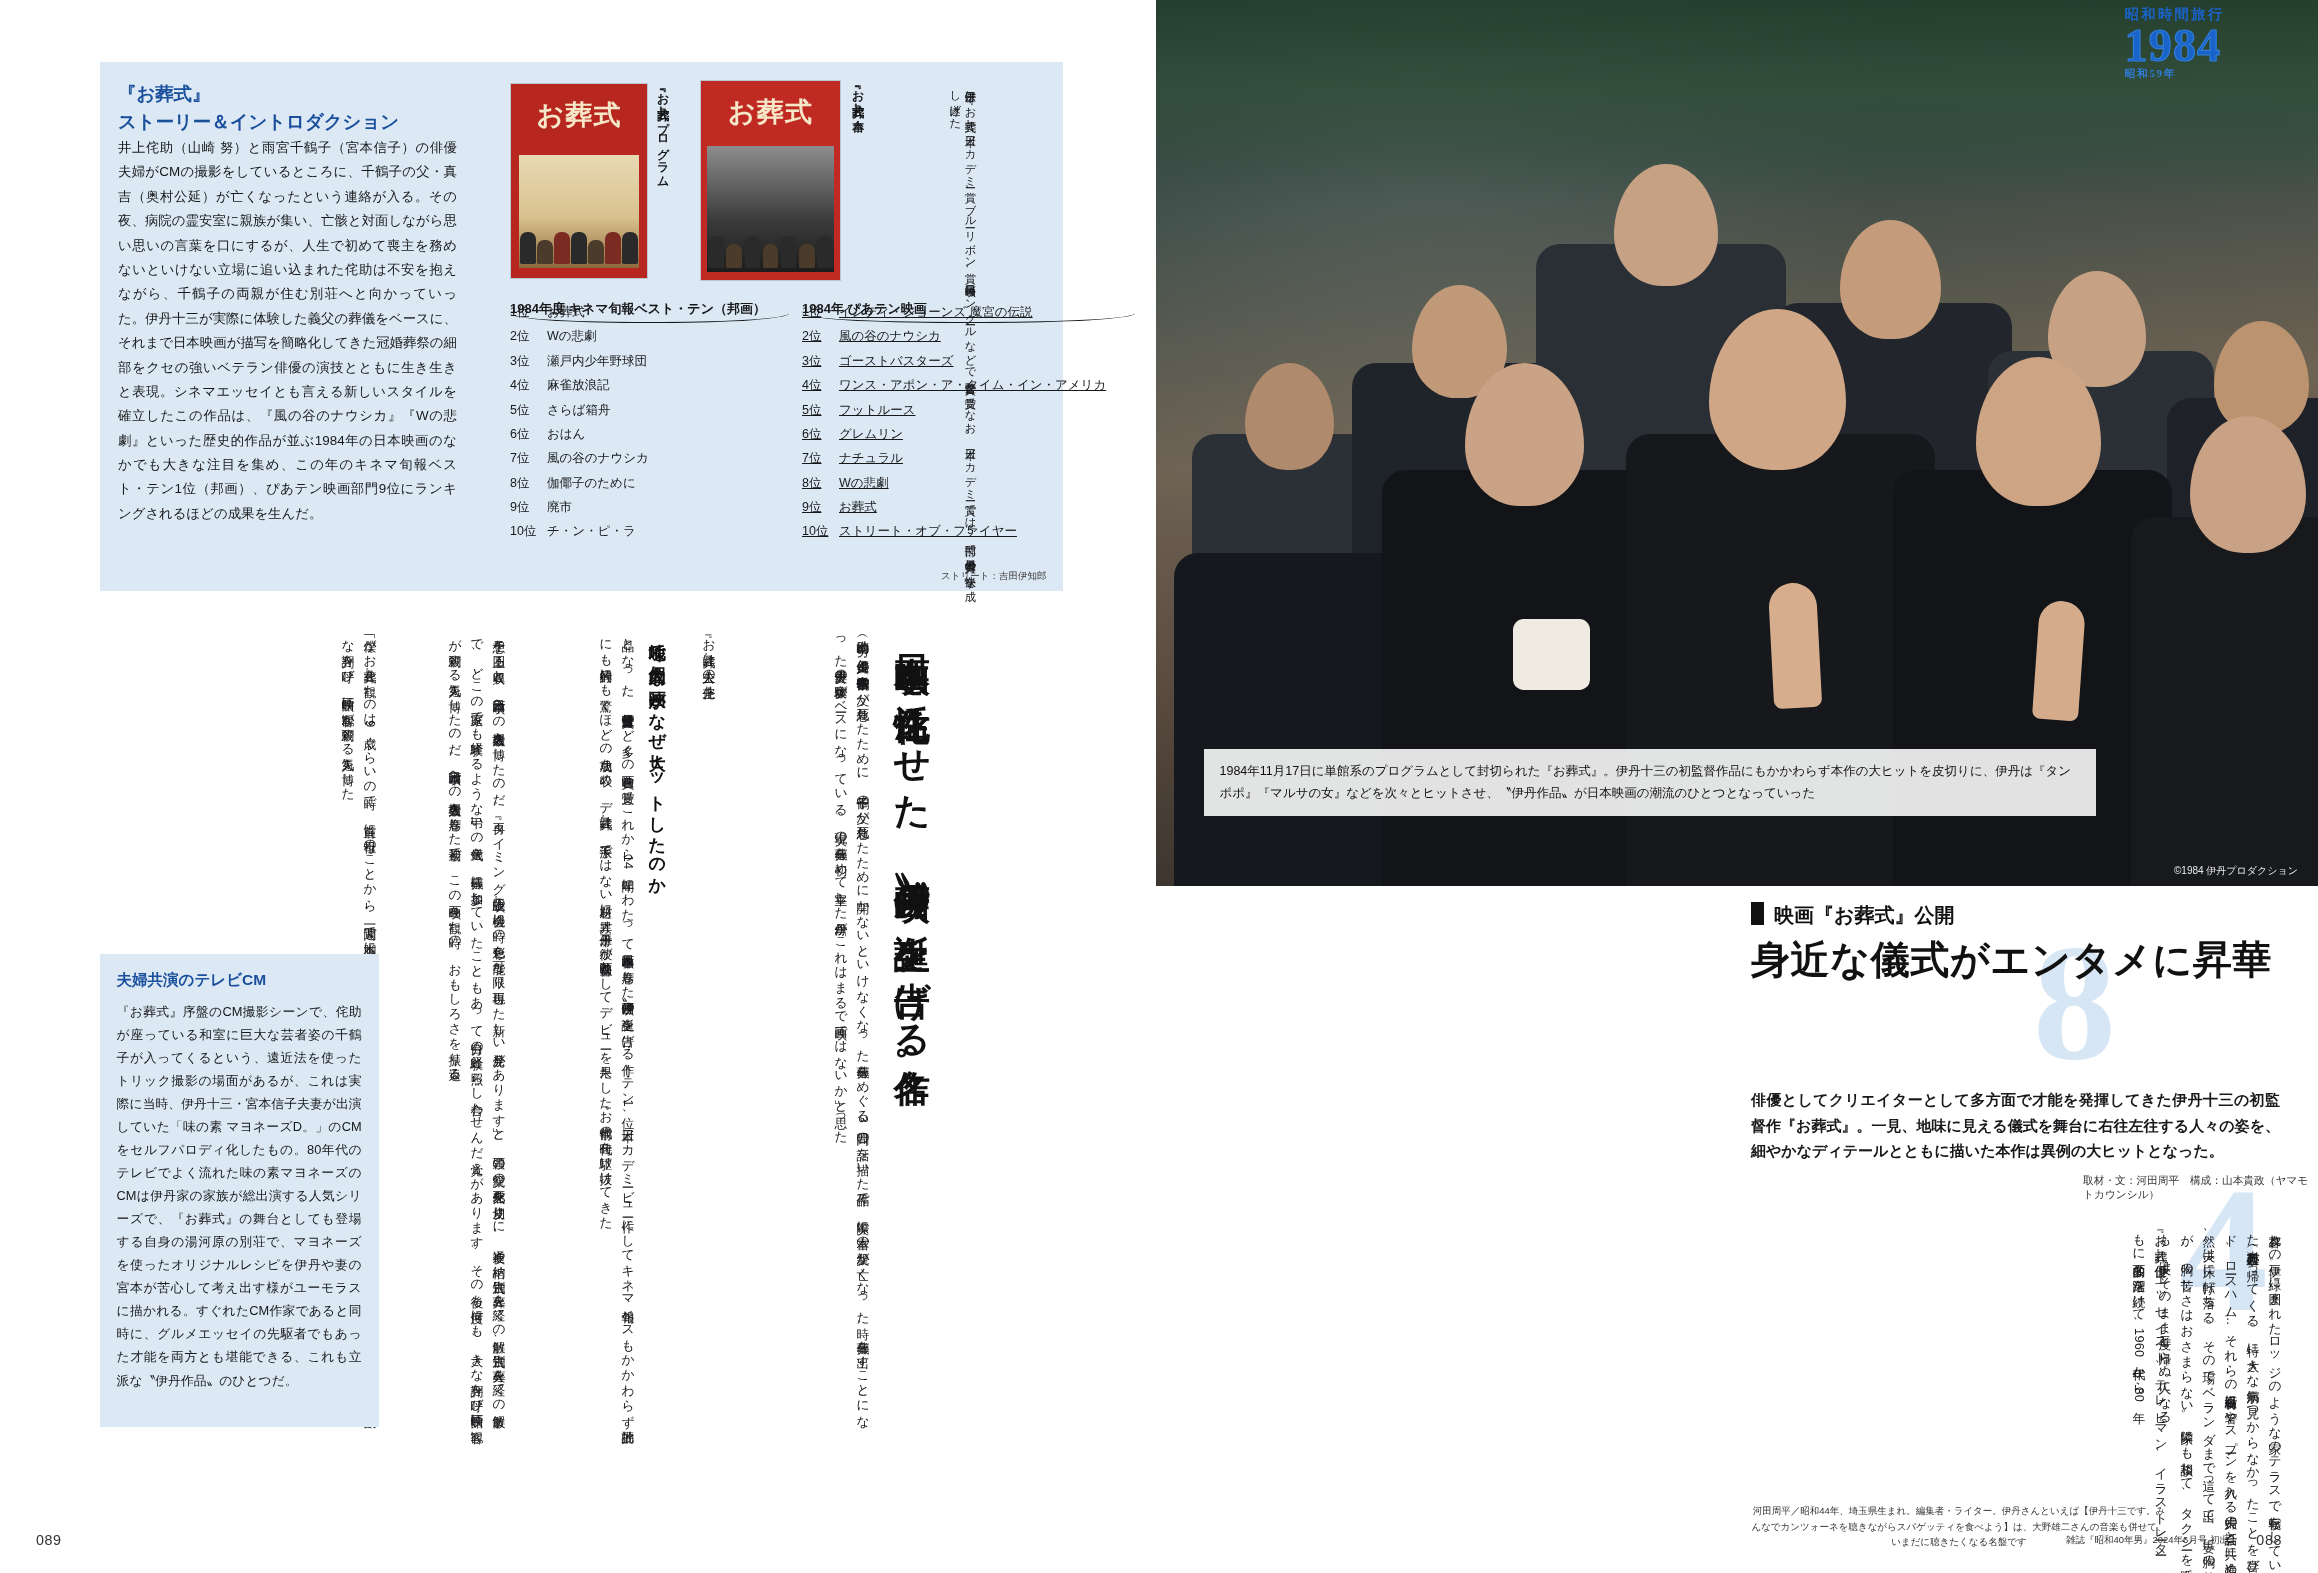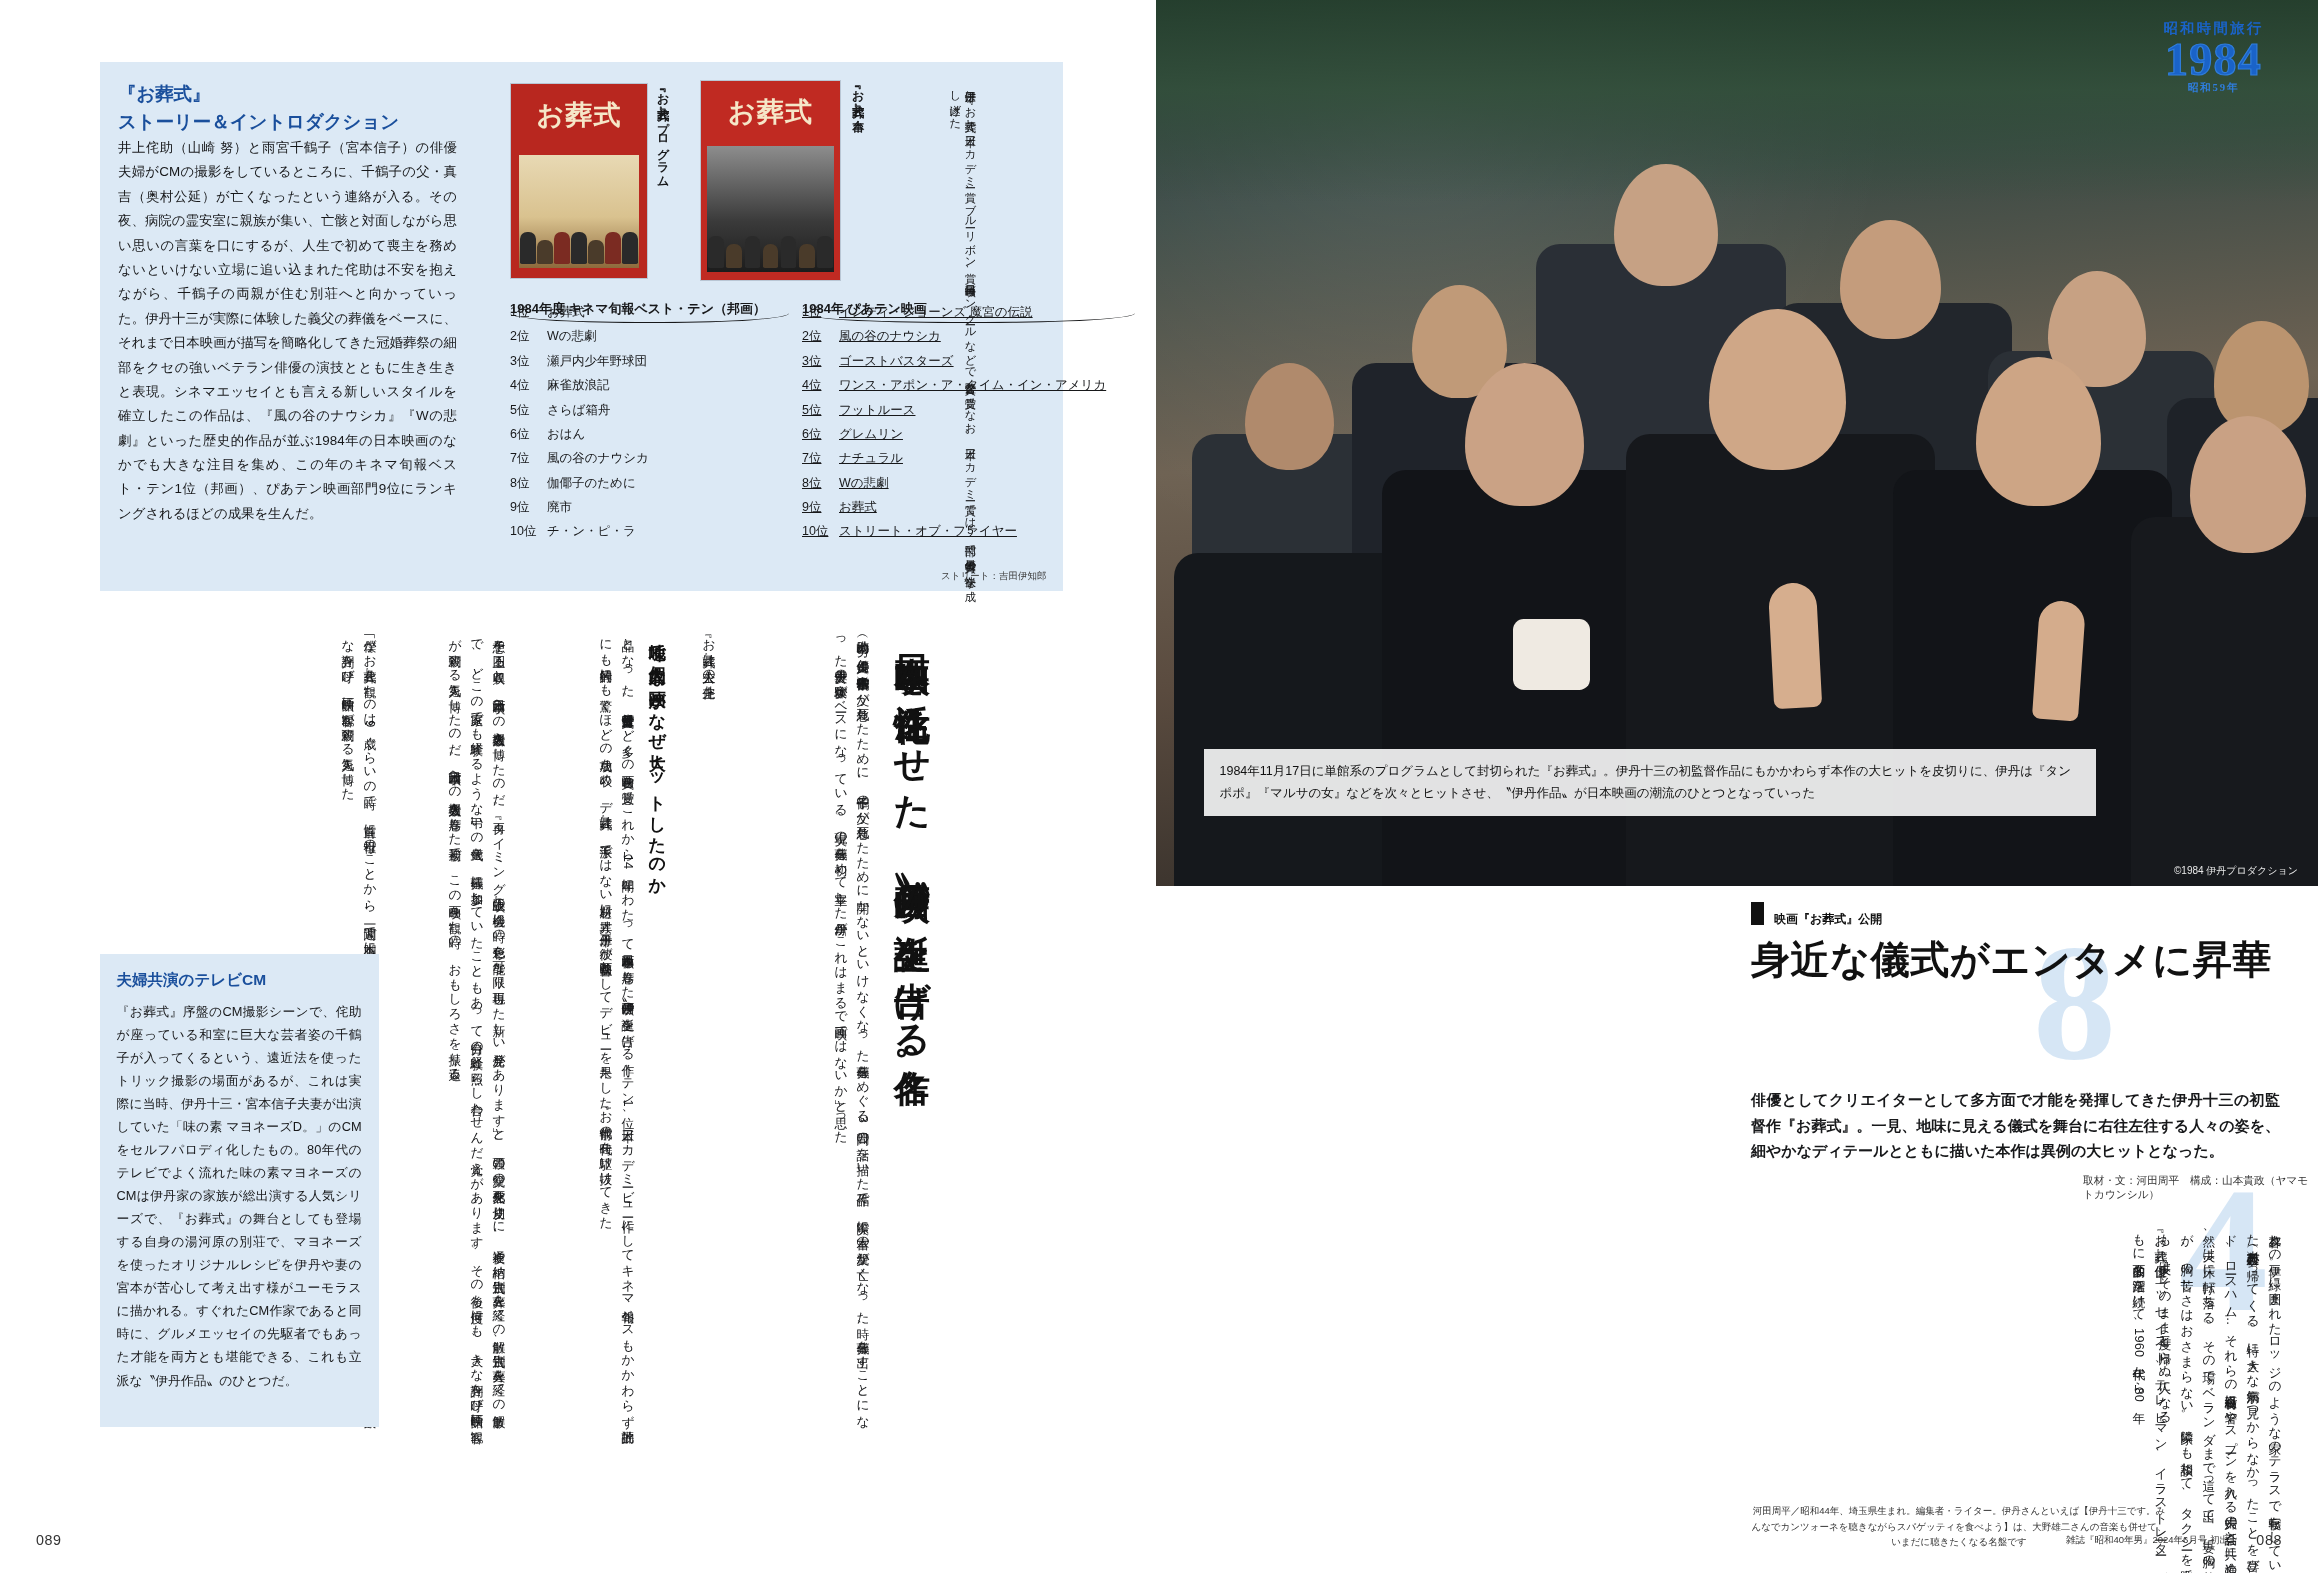--- a/index.html
+++ b/index.html
@@ -144,33 +144,32 @@
     position:absolute; left:48px; bottom:70px; width:892px;
     background:rgba(255,255,255,0.88); padding:12px 15.5px;
     font-size:12.5px; line-height:1.72; color:#111;
   }
   .photo-copy {
     position:absolute; right:20px; bottom:8.3px; font-size:10px; color:#e9e9e9;
   }
 
   .logo-badge {
     position:absolute; right:15.5px; top:4.8px; width:178px; height:71px;
-    text-align:center; color:#1a63c8; font-weight:bold;
+    text-align:left; color:#1a63c8; font-weight:bold;
     font-family:"Liberation Serif", serif;
-    margin-top:14px;
   }
   .logo-top { font-size:14.3px; letter-spacing:2.4px; color:#1a63c8; }
   .logo-year {
     font-size:46px; line-height:0.95; letter-spacing:1.2px;
     color:#1a63c8; -webkit-text-stroke:1.2px #2f7ddc;
   }
   .logo-sub { font-size:10.7px; letter-spacing:1.8px; color:#2f7ddc; }
 
   .kicker {
-    position:absolute; left:618px; top:902px; font-size:12px; font-weight:bold; color:#111;margin-top:9px;
+    position:absolute; left:618px; top:902px; font-size:20px; font-weight:bold; color:#111;
   }
   .kicker-bar {
     position:absolute; left:595px; top:902px; width:13px; height:22.6px; background:#111;
   }
   .headline-r {
     position:absolute; left:595px; top:935px; width:535px;
     font-family:"Liberation Serif", serif;
     font-weight:bold; font-size:39px; line-height:1.26; color:#111; letter-spacing:0.6px;
   }
   .lede-r {

